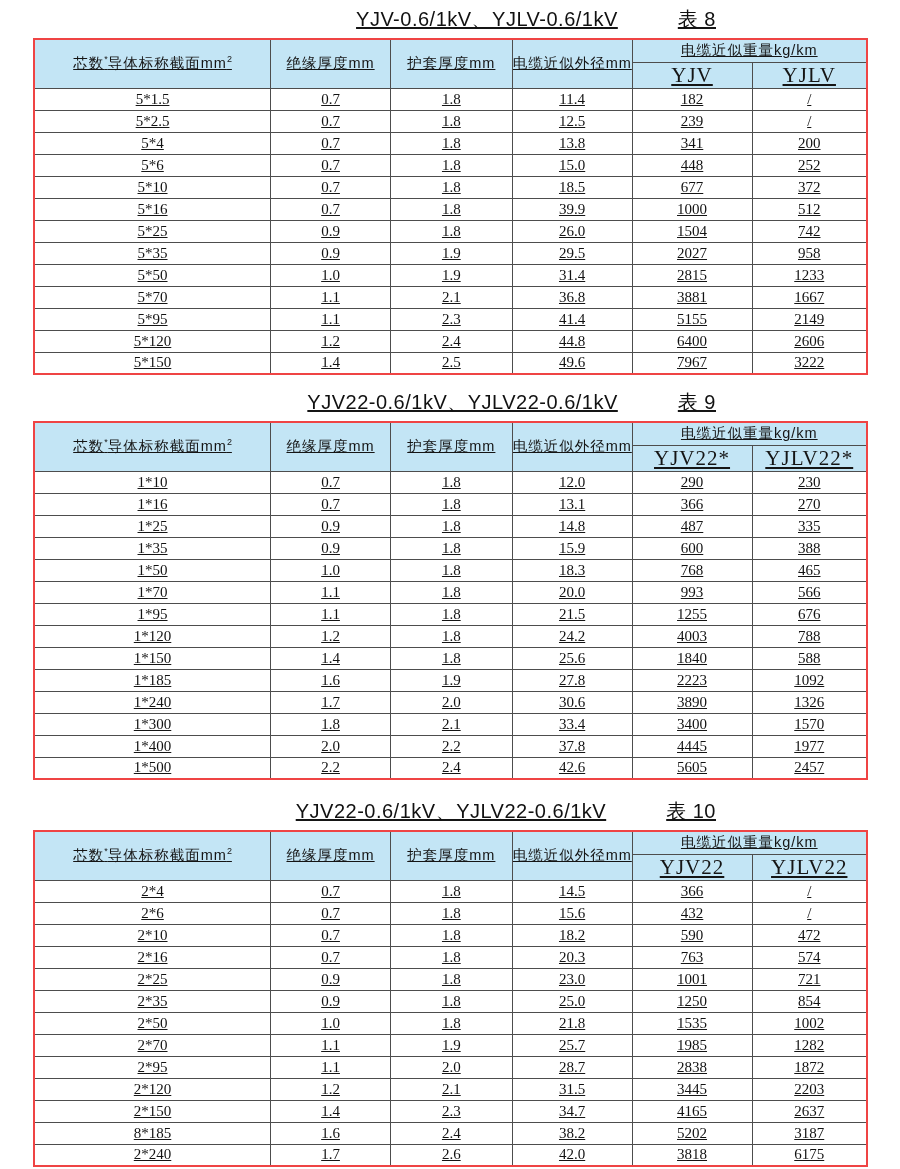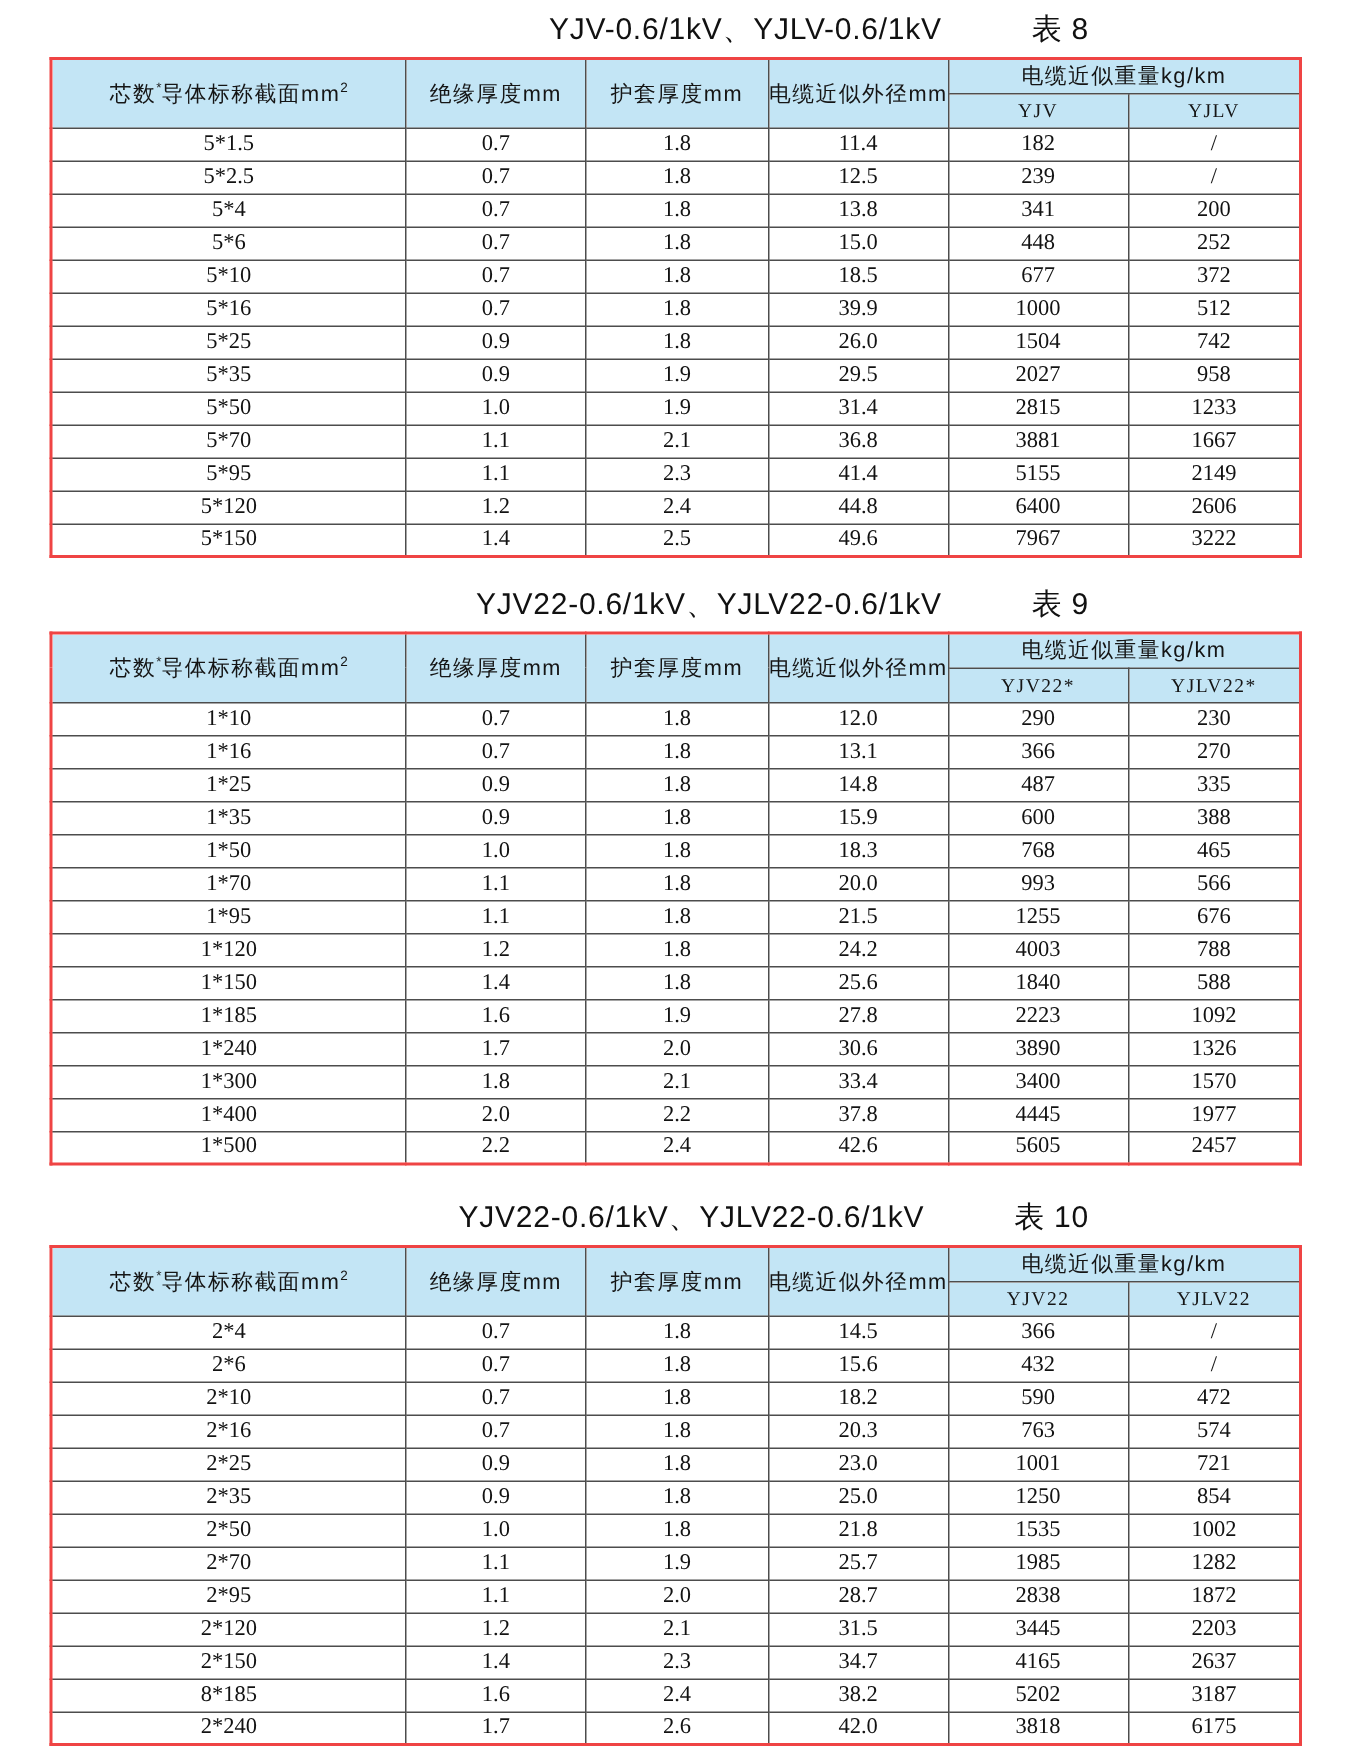--- a/index.html
+++ b/index.html
@@ -8,37 +8,38 @@
     background: #ffffff;
     font-family: "Liberation Sans", sans-serif;
     color: #151515;
     overflow: hidden;
     position: relative;
   }
   .table-section {
     position: absolute;
     left: 33px;
     width: 693px;
+    text-decoration: underline;
   }
   #section-1 { top: 6px; }
   #section-2 { top: 389px; }
   #section-3 { top: 798px; }
 
   .title-row {
     height: 26px;
     display: flex;
     justify-content: flex-end;
     align-items: baseline;
     margin-bottom: 6px;
     font-size: 20px;
     letter-spacing: 0.5px;
     color: #111;
   }
   .table-title { margin-right: 60px; }
-  .table-number { margin-right: 0; }
+  .table-number { margin-right: 10px; }
 
   table.spec-table {
     width: 835px;
     border-collapse: collapse;
     table-layout: fixed;
     border: 2px solid #ef4444;
   }
   .spec-table th, .spec-table td {
     border: 1.5px solid #4d4d4d;
     text-align: center;
@@ -53,21 +54,21 @@
     font-size: 14.5px;
     letter-spacing: 1px;
     height: 23px;
   }
   .spec-table thead th sup {
     font-size: 9px;
     letter-spacing: 0;
   }
   .spec-table thead th.sub-col {
     font-family: "Liberation Serif", serif;
-    font-size: 13px;
+    font-size: 21px;
     letter-spacing: 1px;
   }
   .spec-table tbody td {
     height: 22px;
     font-family: "Liberation Serif", serif;
     font-size: 15px;
     color: #121212;
     background: #ffffff;
   }
 </style>

